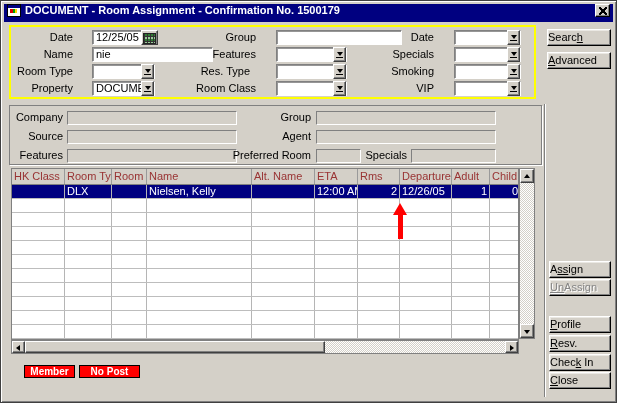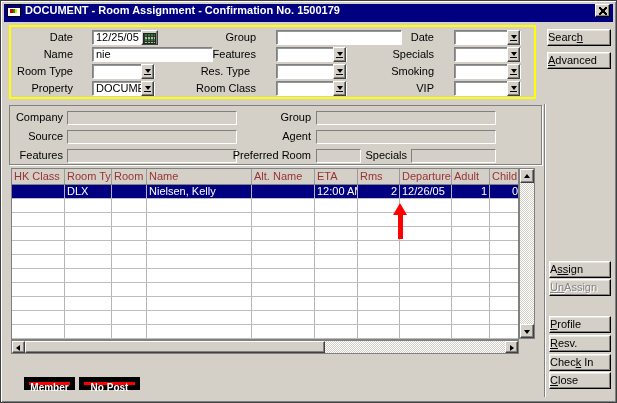--- a/index.html
+++ b/index.html
@@ -81,22 +81,22 @@
   .hsb { position:absolute; left:10px; top:339px; width:508px; height:14px; display:flex; border:1px solid #808080; }
   .hsb .sb-btn { width:13px; height:12px; }
   .hsb .thumb { width:300px; height:12px; background:#d4d0c8; border:1px solid; border-color:#fff #404040 #404040 #fff;
                 box-shadow: inset -1px -1px 0 #808080; flex:none; }
   .hsb .track { flex:1; }
   
   .arrow-head { position:absolute; left:392px; top:202px; width:0; height:0;
         border-left:7px solid transparent; border-right:7px solid transparent; border-bottom:12px solid #ff0000; }
   .arrow-stem { position:absolute; left:397px; top:213px; width:5px; height:25px; background:#ff0000; }
   
-  .badge { position:absolute; top:376px; height:13px; background:#ff0000; color:#fff;
-           font-size:10px; font-weight:bold; text-align:center; line-height:11px; border:5px solid #000000; }
+  .badge { position:absolute; top:364px; height:13px; background:#ff0000; color:#fff;
+           font-size:10px; font-weight:bold; text-align:center; line-height:11px; border:1px solid #000000; }
   .vline { position:absolute; left:543px; top:103px; width:2px; height:293px;
            border-left:1px solid #808080; border-right:1px solid #fff; }
   u { text-decoration:underline; }
 </style>
 </head>
 <body>
 
 <div class="win">
 
   <div class="tb">

